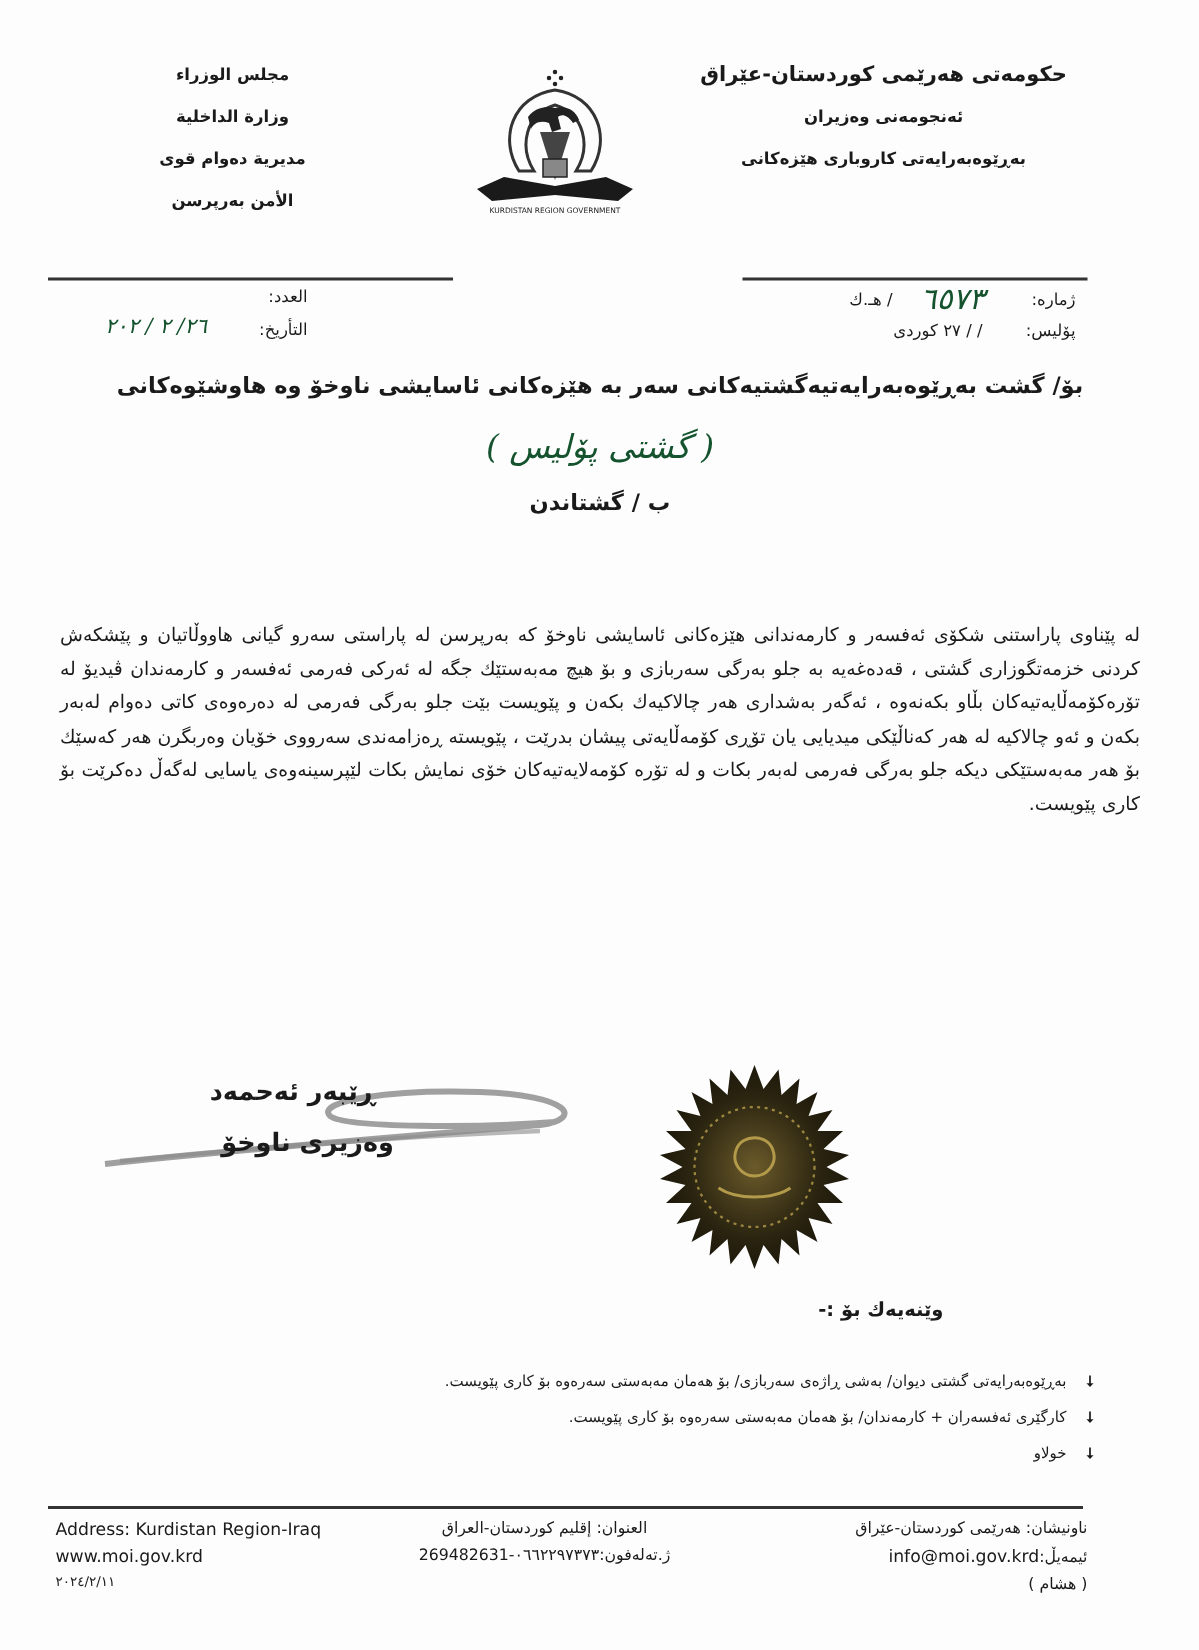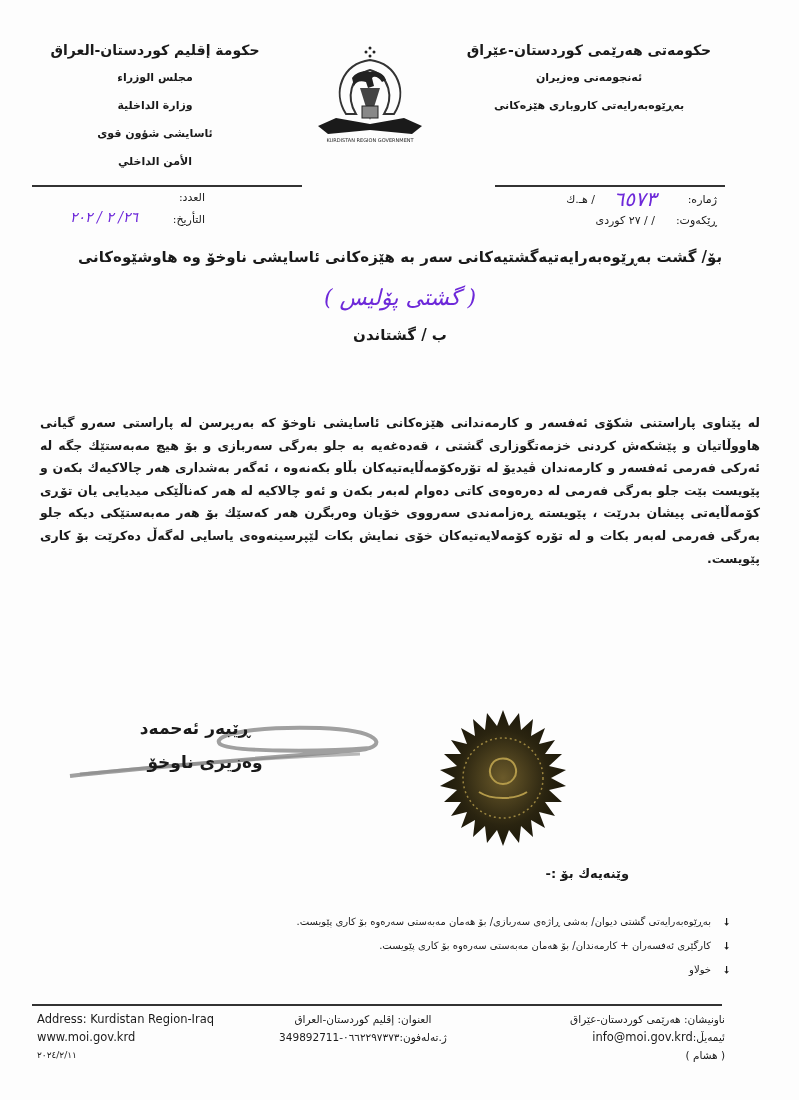--- a/index.html
+++ b/index.html
@@ -6,43 +6,42 @@
   body { width:799px; height:1100px; background:#fdfdfd; position:relative; overflow:hidden;
          font-family:"DejaVu Sans", sans-serif; color:#1a1a1a; }
   .abs { position:absolute; }
   .rtl { direction:rtl; }
   .hdr-left { left:20px; top:36px; width:270px; text-align:center; }
   .hdr-right { right:70px; top:36px; width:280px; text-align:center; direction:rtl; }
   .hdr-line { font-weight:bold; font-size:11px; line-height:28px; }
   .hdr-line.big { font-size:14px; }
   .rule { height:2px; background:#333; }
   .meta { font-size:11px; direction:rtl; }
-  .hand { font-family:"DejaVu Serif", serif; font-style:italic; color:#6d28d9; }
+  .hand { font-family:"DejaVu Serif", serif; font-style:italic; color:#14532d; }
   .subject { top:248px; left:40px; width:720px; text-align:center; font-weight:bold; font-size:15px; direction:rtl; }
   .subject2 { top:285px; left:200px; width:400px; text-align:center; font-size:22px; direction:rtl; }
   .subject3 { top:326px; left:200px; width:400px; text-align:center; font-weight:bold; font-size:15px; direction:rtl; }
-  .body-text { top:412px; left:40px; width:720px; direction:rtl; text-align:justify; font-size:12.5px; line-height:22.6px; font-weight:700; }
+  .body-text { top:412px; left:40px; width:720px; direction:rtl; text-align:justify; font-size:12.5px; line-height:22.6px; font-weight:400; }
   .sig { left:60px; top:718px; width:330px; text-align:center; direction:rtl; }
   .sig-name { font-weight:bold; font-size:17px; margin-right:60px; }
   .sig-title { font-weight:bold; font-size:17px; margin-top:14px; margin-right:40px; }
   .cc-title { right:170px; top:866px; font-weight:bold; font-size:13px; direction:rtl;margin-left:10px; }
   .cc-list { right:70px; top:910px; width:640px; direction:rtl; font-size:10px; list-style:none; margin:0; padding:0; }
   .cc-list li { line-height:24px; }
   .cc-list .arrow { display:inline-block; width:18px; font-weight:bold; }
   .foot { font-size:11.5px; line-height:18px; }
 </style>
 </head>
 <body>
 
 <div class="abs hdr-left rtl">
-  <div class="hdr-line big">حكومة إقليم كوردستان-العراق</div>
   <div class="hdr-line">مجلس الوزراء</div>
   <div class="hdr-line">وزارة الداخلية</div>
-  <div class="hdr-line">ئاسایشی شؤون قوى</div>
-  <div class="hdr-line">الأمن الداخلي</div>
+  <div class="hdr-line">مديرية دەوام قوى</div>
+  <div class="hdr-line">الأمن بەرپرسن</div>
 </div>
 
 <div class="abs" style="left:312px; top:42px; width:116px; height:104px;">
   <svg width="116" height="104" viewBox="0 0 116 104">
     <g fill="#222">
       <circle cx="58" cy="6" r="1.5"></circle>
         <circle cx="54" cy="10" r="1.5"></circle>
         <circle cx="62" cy="10" r="1.5"></circle>
         <circle cx="58" cy="14" r="1.5"></circle>
     </g>
@@ -64,21 +63,21 @@
 <div class="abs rule" style="left:32px; top:185px; width:270px;"></div>
 <div class="abs rule" style="left:495px; top:185px; width:230px;"></div>
 
 <div class="abs meta" style="left:150px; top:191px; width:55px; text-align:right;">العدد:</div>
 <div class="abs meta" style="left:140px; top:213px; width:65px; text-align:right;">التأريخ:</div>
 <div class="abs meta hand" style="left:58px; top:209px; width:80px; text-align:right; font-size:14px;">٢٦/ ٢ / ٢٠٢</div>
 
 <div class="abs meta" style="left:672px; top:193px; width:45px; text-align:right;">ژمارە:</div>
 <div class="abs meta hand" style="left:595px; top:187px; width:80px; text-align:center; font-size:20px;">٦٥٧٣</div>
 <div class="abs meta" style="left:555px; top:193px; width:40px; text-align:right;">/ هـ.ك</div>
-<div class="abs meta" style="left:662px; top:214px; width:55px; text-align:right;">ڕێکەوت:</div>
+<div class="abs meta" style="left:662px; top:214px; width:55px; text-align:right;">پۆلیس:</div>
 <div class="abs meta" style="left:545px; top:214px; width:110px; text-align:right;">/ / ٢٧ کوردی</div>
 
 <div class="abs subject">بۆ/ گشت بەڕێوەبەرایەتیەگشتیەکانی سەر بە هێزەکانی ئاسایشی ناوخۆ وە هاوشێوەکانی</div>
 <div class="abs subject2 hand">( گشتی پۆلیس )</div>
 <div class="abs subject3">ب / گشتاندن</div>
 
 <div class="abs body-text">لە پێناوی پاراستنی شکۆی ئەفسەر و کارمەندانی هێزەکانی ئاسایشی ناوخۆ کە بەرپرسن لە پاراستی سەرو گیانی هاووڵاتیان و پێشکەش کردنی خزمەتگوزاری گشتی ، قەدەغەیە بە جلو بەرگی سەربازی و بۆ هیچ مەبەستێك جگە لە ئەرکی فەرمی ئەفسەر و کارمەندان ڤیدیۆ لە تۆرەکۆمەڵایەتیەکان بڵاو بکەنەوە ، ئەگەر بەشداری هەر چالاکیەك بکەن و پێویست بێت جلو بەرگی فەرمی لە دەرەوەی کاتی دەوام لەبەر بکەن و ئەو چالاکیە لە هەر کەناڵێکی میدیایی یان تۆڕی کۆمەڵایەتی پیشان بدرێت ، پێویستە ڕەزامەندی سەرووی خۆیان وەربگرن هەر کەسێك بۆ هەر مەبەستێکی دیکە جلو بەرگی فەرمی لەبەر بکات و لە تۆرە کۆمەلایەتیەکان خۆی نمایش بکات لێپرسینەوەی یاسایی لەگەڵ دەکرێت بۆ کاری پێویست.</div>
 
 <div class="abs sig">
   <svg class="abs" style="left:0; top:0;" width="330" height="70" viewBox="0 0 330 70">
@@ -115,20 +114,20 @@
 <div class="abs rule" style="left:32px; top:1004px; width:690px; height:1.5px;"></div>
 
 <div class="abs foot" style="left:37px; top:1010px;">
   <div>Address: Kurdistan Region-Iraq</div>
   <div>www.moi.gov.krd</div>
   <div style="font-size:9px;">٢٠٢٤/٢/١١</div>
 </div>
 
 <div class="abs foot rtl" style="left:258px; top:1010px; width:210px; text-align:center; font-size:10.5px;">
   <div>العنوان: إقليم كوردستان-العراق</div>
-  <div>ژ.تەلەفون:٠٦٦٢٢٩٧٣٧٣-349892711</div>
+  <div>ژ.تەلەفون:٠٦٦٢٢٩٧٣٧٣-269482631</div>
 </div>
 
 <div class="abs foot rtl" style="left:540px; top:1010px; width:185px; text-align:right; font-size:10.5px;">
   <div>ناونیشان: هەرێمی کوردستان-عێراق</div>
   <div><span>ئیمەیڵ:</span><span style="direction:ltr; unicode-bidi:embed; font-size:11.5px;">info@moi.gov.krd</span></div>
   <div>( هشام )</div>
 </div>
 
 </body></html>

